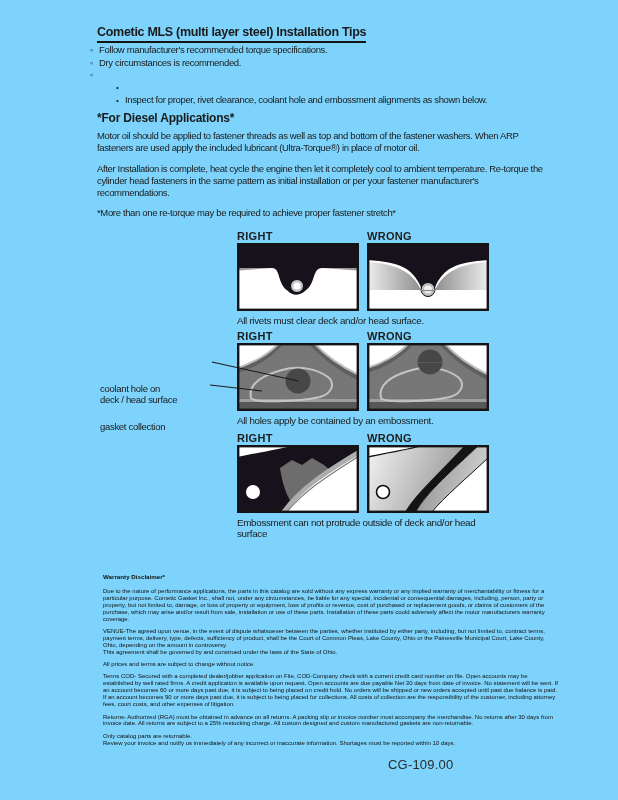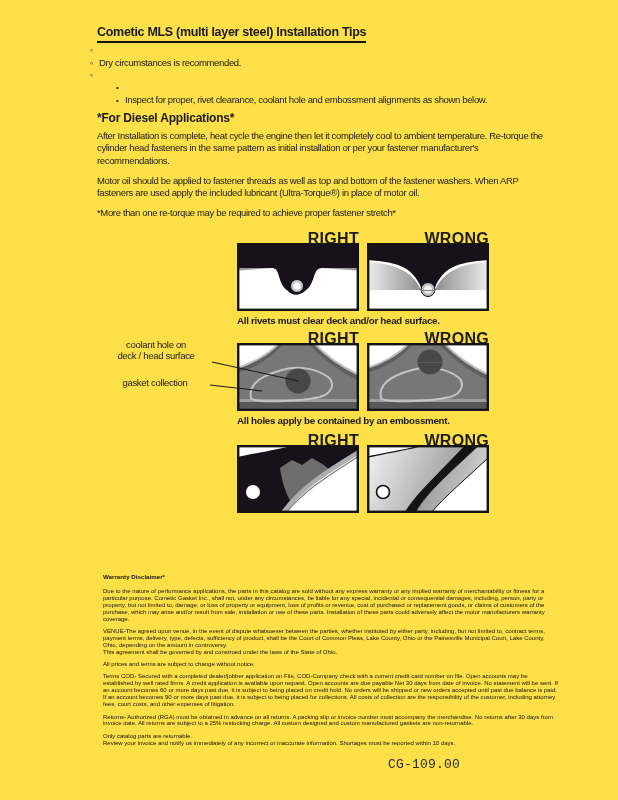--- a/index.html
+++ b/index.html
@@ -1,82 +1,83 @@
 <!DOCTYPE html>
 <html><head>
 <meta charset="utf-8">
 <style>
   html,body{margin:0;padding:0;background:#ffffff;}
   body{width:618px;height:800px;position:relative;font-family:"Liberation Sans",sans-serif;color:#1a1a1a;overflow:hidden;}
-  .page{position:absolute;inset:0;background:#fde047;}
+  .page{position:absolute;inset:0;background:#7dd3fc;}
 
   .title{position:absolute;left:97px;top:25px;font-size:12.5px;font-weight:bold;letter-spacing:-0.3px;
          border-bottom:2px solid #141414;padding-bottom:2px;white-space:nowrap;}
 
   .bullets{position:absolute;left:90px;top:44px;font-size:9.5px;letter-spacing:-0.35px;line-height:12.6px;white-space:nowrap;}
   .b-item{display:flex;align-items:baseline;}
   .b-marker{width:9px;font-size:9px;color:#222;}
   .b-sub{margin-left:26px;}
   .b-sub .b-marker{font-size:8px;}
 
   .diesel{position:absolute;left:97px;top:112px;width:447px;font-size:9.5px;letter-spacing:-0.35px;line-height:12.2px;}
   .diesel-h{font-size:12px;font-weight:bold;letter-spacing:-0.2px;margin:0 0 6px 0;}
   .diesel p{margin:0 0 8px 0;}
 
   .diag-row{position:absolute;left:237px;width:252px;}
   .row1{top:230px}.row2{top:330px}.row3{top:432px}
   .dlabels{display:flex;gap:8px;height:13px;}
-  .dlabel{width:122px;text-align:right;font-size:16px;font-weight:600;letter-spacing:0.3px;color:#1d1d1d;}
+  .dlabel{width:122px;text-align:left;font-size:11px;font-weight:600;letter-spacing:0.3px;color:#1d1d1d;}
   .panels{display:flex;gap:8px;}
   .panel{display:block;}
-  .caption{font-size:9.8px;font-weight:bold;letter-spacing:-0.3px;margin-top:4px;white-space:nowrap;}
+  .caption{font-size:9.8px;font-weight:normal;letter-spacing:-0.3px;margin-top:4px;white-space:nowrap;}
   .row3 .caption{white-space:pre-line;width:250px;line-height:11px;}
 
-  .ann{position:absolute;font-size:9.5px;letter-spacing:-0.3px;line-height:10.5px;text-align:center;white-space:pre-line;}
+  .ann{position:absolute;font-size:9.5px;letter-spacing:-0.3px;line-height:10.5px;text-align:left;white-space:pre-line;margin-top:44px;}
   .ann-coolant{left:100px;top:340px;width:112px;}
   .ann-emboss{left:100px;top:378px;width:110px;}
   .ann-lines{position:absolute;left:205px;top:355px;pointer-events:none;z-index:5;}
 
   .legal{position:absolute;left:103px;top:574px;width:456px;font-size:6px;line-height:6.9px;color:#111;}
   .legal-h{font-weight:bold;margin:0 0 7px 0;font-size:6.2px;}
   .legal p{margin:0 0 5.5px 0;white-space:pre-line;}
 
-  .pagenum{position:absolute;left:388px;top:757px;font-size:13px;letter-spacing:0.2px;color:#2a2a2a;font-family:Liberation Mono, monospace;}
+  .pagenum{position:absolute;left:388px;top:757px;font-size:13px;letter-spacing:0.2px;color:#2a2a2a;}
 </style>
 </head>
 <body>
 
 <div class="page">
 
   <div class="title">Cometic MLS (multi layer steel) Installation Tips</div>
 
   <div class="bullets">
     <div class="b-item">
       <span class="b-marker">◦</span>
+      <span>Follow manufacturer's recommended torque specifications.</span>
     </div>
     <div class="b-item">
       <span class="b-marker">◦</span>
       <span>Dry circumstances is recommended.</span>
     </div>
     <div class="b-item">
       <span class="b-marker">◦</span>
     </div>
     <div class="b-item b-sub">
       <span class="b-marker">•</span>
     </div>
     <div class="b-item b-sub">
       <span class="b-marker">•</span>
       <span>Inspect for proper, rivet clearance, coolant hole and embossment alignments as shown below.</span>
     </div>
   </div>
 
   <div class="diesel">
     <div class="diesel-h">*For Diesel Applications*</div>
+    <p>Motor oil should be applied to fastener threads as well as top and bottom of the fastener washers. When ARP fasteners are used apply the included lubricant (Ultra-Torque®) in place of motor oil.</p>
     <p>After Installation is complete, heat cycle the engine then let it completely cool to ambient temperature. Re-torque the cylinder head fasteners in the same pattern as initial installation or per your fastener manufacturer's recommendations.</p>
-    <p>Motor oil should be applied to fastener threads as well as top and bottom of the fastener washers. When ARP fasteners are used apply the included lubricant (Ultra-Torque®) in place of motor oil.</p>
     <p>*More than one re-torque may be required to achieve proper fastener stretch*</p>
   </div>
 
   <div class="diag-row row1">
     <div class="dlabels">
       <div class="dlabel">RIGHT</div>
       <div class="dlabel">WRONG</div>
     </div>
     <div class="panels">
       <svg class="panel" width="122" height="68" viewBox="0 0 122 68">
@@ -187,20 +188,21 @@
           </linearGradient>
         </defs>
         <rect x="0" y="0" width="122" height="68" fill="#ffffff"></rect>
         <path d="M0,12 C26,7 43,4 58,0 H99 C76,25 50,48 38,68 H0 Z" fill="url(#g3a)" stroke="#111111" stroke-width="1.2"></path>
         <path d="M38,68 C50,48 76,25 99,0 H112 C88,23 60,46 48,68 Z" fill="#141414"></path>
         <path d="M48,68 C60,46 88,23 112,0 H122 V12 C101,32 77,52 64,68 Z" fill="url(#g3b)" stroke="#111111" stroke-width="1"></path>
         <circle cx="16" cy="47" r="6.5" fill="#ffffff" stroke="#111111" stroke-width="1.6"></circle>
         <rect x="1.2" y="1.2" width="119.6" height="65.6" fill="none" stroke="#141414" stroke-width="2.4"></rect>
       </svg>
     </div>
+    <div class="caption">Embossment can not protrude outside of deck and/or head surface</div>
   </div>
 
   <div class="legal">
     <div class="legal-h">Warranty Disclaimer*</div>
     <p>Due to the nature of performance applications, the parts in this catalog are sold without any express warranty or any implied warranty of merchantability or fitness for a particular purpose.  Cometic Gasket Inc., shall not, under any circumstances, be liable for any special, incidental or consequential damages, including, person, party or property, but not limited to, damage, or loss of property or equipment, loss of profits or revenue, cost of purchased or replacement goods, or claims of customers of the purchase, which may arise and/or result from sale, installation or use of these parts.  Installation of these parts could adversely affect the motor manufacturers warranty coverage.</p>
     <p>VENUE-The agreed upon venue, in the event of dispute whatsoever between the parties, whether instituted by either party, including, but not limited to, contract terms, payment terms, delivery, type, defects, sufficiency of product, shall be the Court of Common Pleas, Lake County, Ohio or the Painesville Municipal Court, Lake County, Ohio, depending on the amount in controversy.
 This agreement shall be governed by and construed under the laws of the State of Ohio.</p>
     <p>All prices and terms are subject to change without notice.</p>
     <p>Terms COD- Secured with a completed dealer/jobber application on File, COD-Company check with a current credit card number on file.  Open accounts may be established by well rated firms.  A credit application is available upon request.  Open accounts are due payable Net 30 days from date of invoice.  No statement will be sent.  If an account becomes 60 or more days past due, it is subject to being placed on credit hold.  No orders will be shipped or new orders accepted until past due balance is paid.  If an account becomes 90 or more days past due, it is subject to being placed for collections.  All costs of collection are the responsibility of the customer, including attorney fees, court costs, and other expenses of litigation.</p>
     <p>Returns- Authorized (RGA) must be obtained in advance on all returns.  A packing slip or invoice number must accompany the merchandise.  No returns after 30 days from invoice date.  All returns are subject to a 25% restocking charge.  All custom designed and custom manufactured gaskets are non-returnable.</p>

